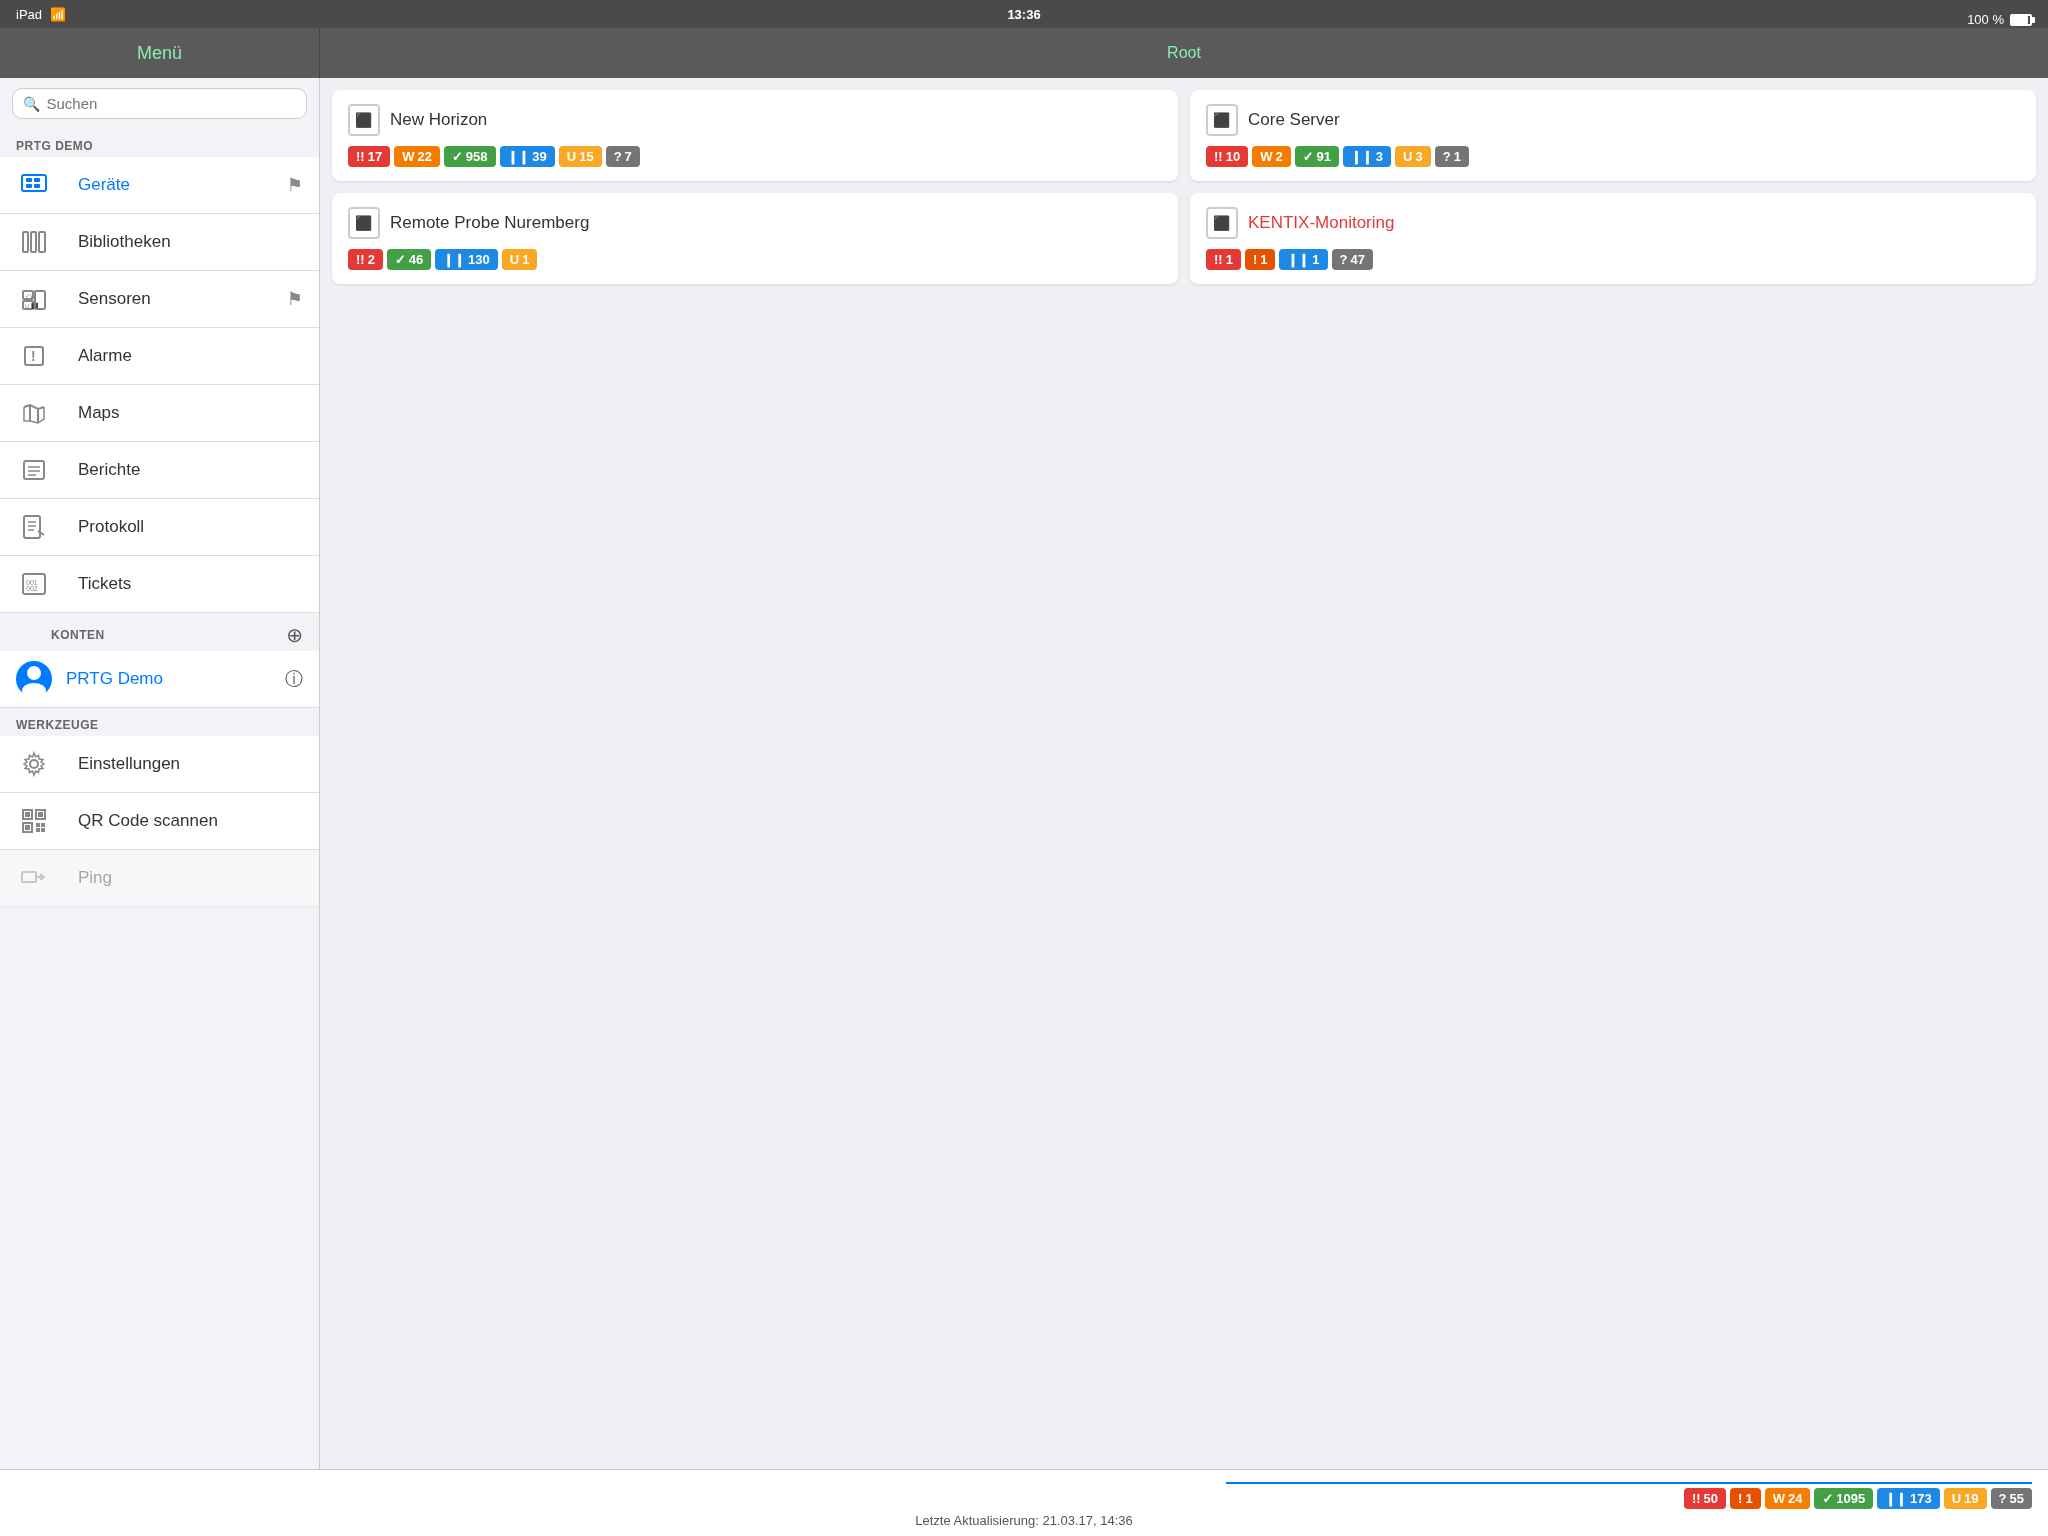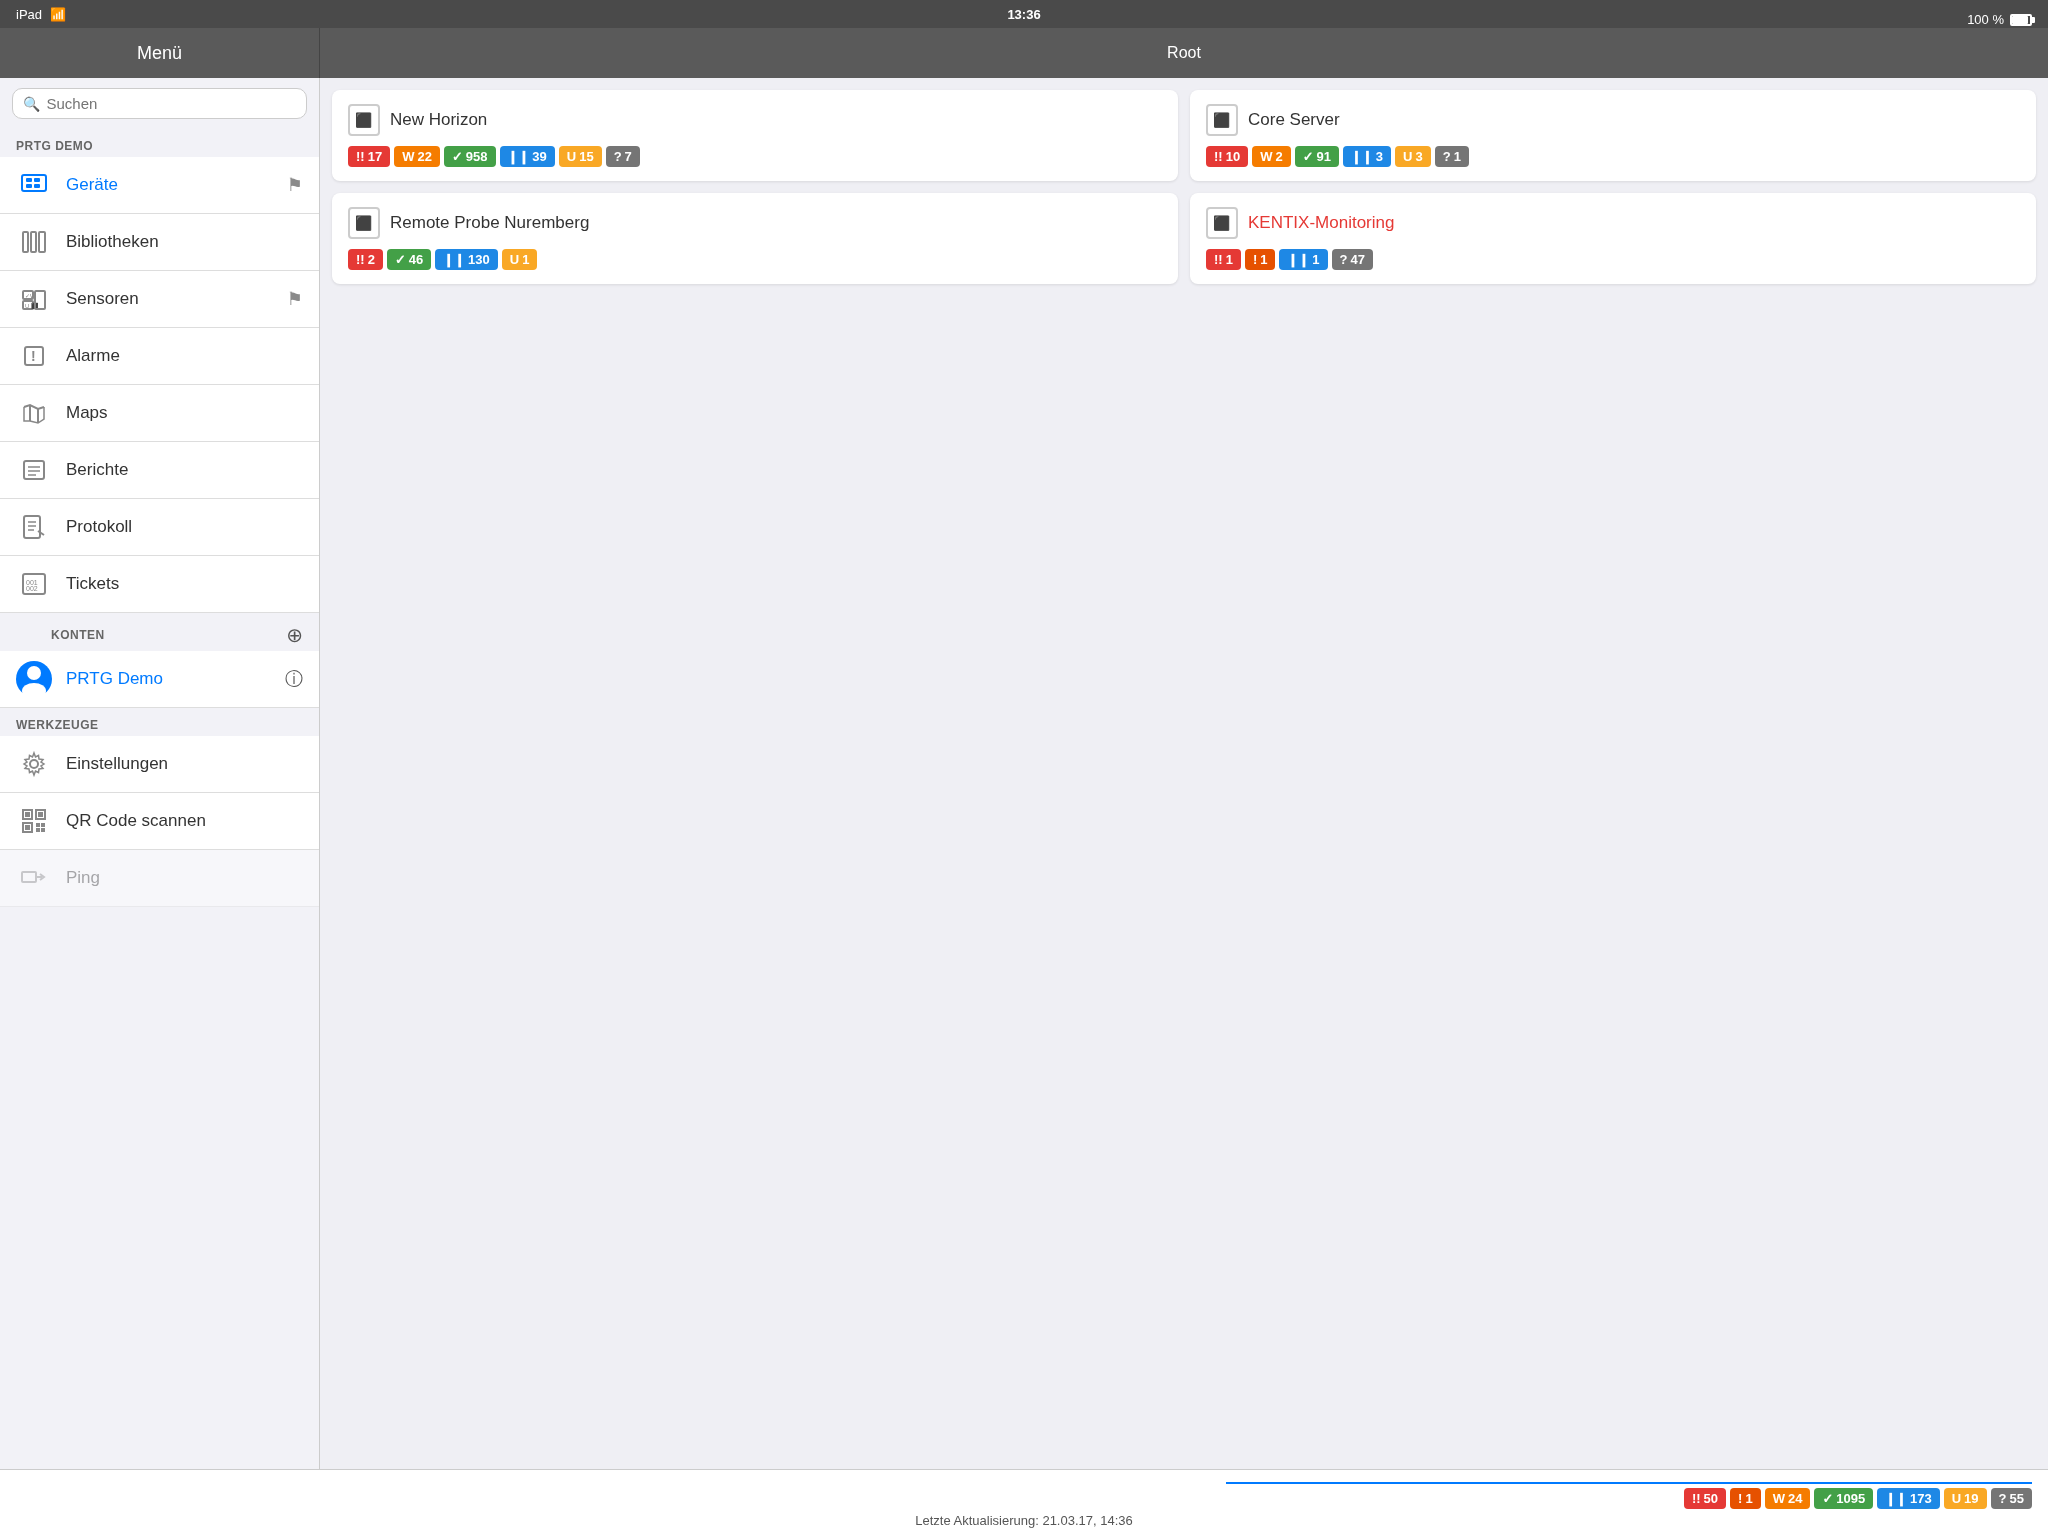--- a/index.html
+++ b/index.html
@@ -22,21 +22,21 @@
     .status-bar-right { display: flex; align-items: center; gap: 6px; margin-top: 11px; }
     .battery-icon { width: 22px; height: 12px; border: 2px solid white; border-radius: 2px; position: relative; display: inline-block; }
     .battery-icon::after { content: ''; position: absolute; right: -5px; top: 50%; transform: translateY(-50%); width: 3px; height: 6px; background: white; border-radius: 0 1px 1px 0; }
     .battery-fill { background: white; width: 90%; height: 100%; border-radius: 1px; }
 
     
     .app-header {
       display: flex;
       height: 50px;
       background: #5a5a5a;
-      color: #ffffff;
+      color: #86efac;
     }
     .header-left {
       width: 320px;
       display: flex;
       align-items: center;
       justify-content: center;
       font-size: 18px;
       font-weight: 400;
       border-right: 1px solid #444;
     }
@@ -111,20 +111,21 @@
       display: flex;
       align-items: center;
       justify-content: center;
       flex-shrink: 0;
     }
     .nav-item-icon svg { width: 28px; height: 28px; }
     .nav-item-label {
       flex: 1;
       font-size: 17px;
       color: #333;
+      margin-left: 12px;
     }
     .nav-item.active .nav-item-label { color: #007aff; }
     .nav-flag { color: #8a8a8a; font-size: 18px; }
 
     .konten-header {
       display: flex;
       align-items: center;
       justify-content: space-between;
       padding: 10px 16px 4px;
       background: #f2f2f7;

